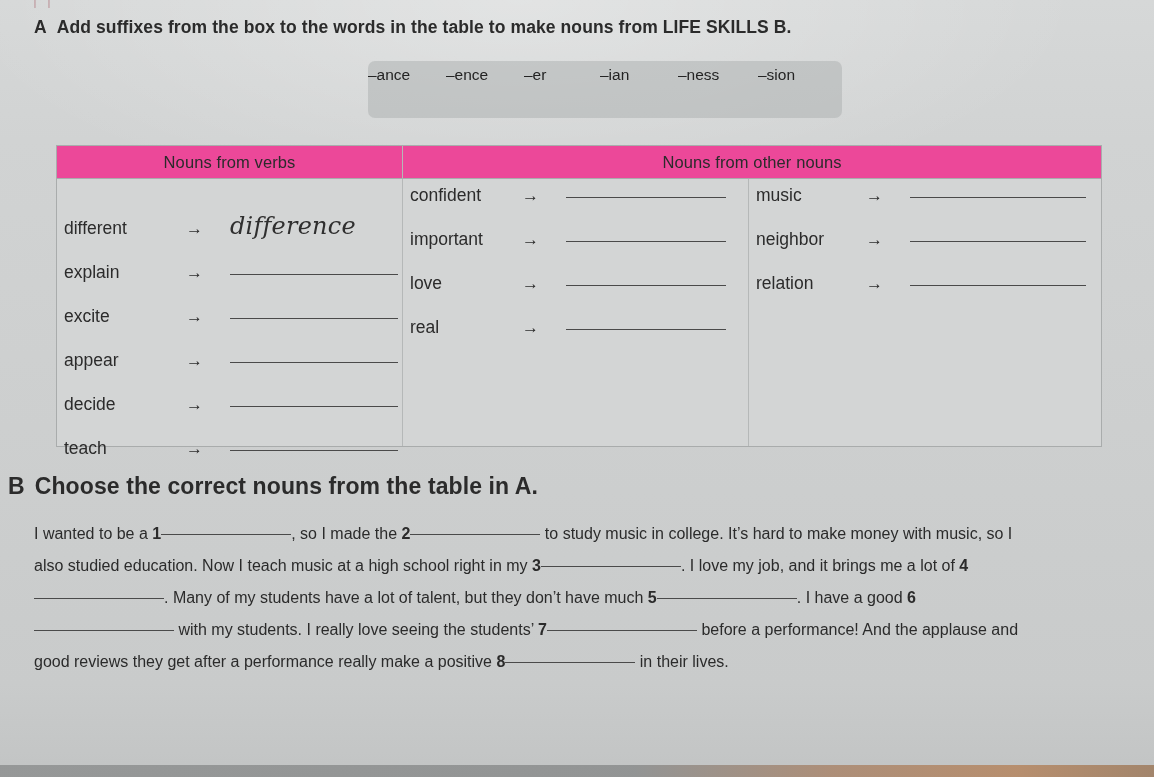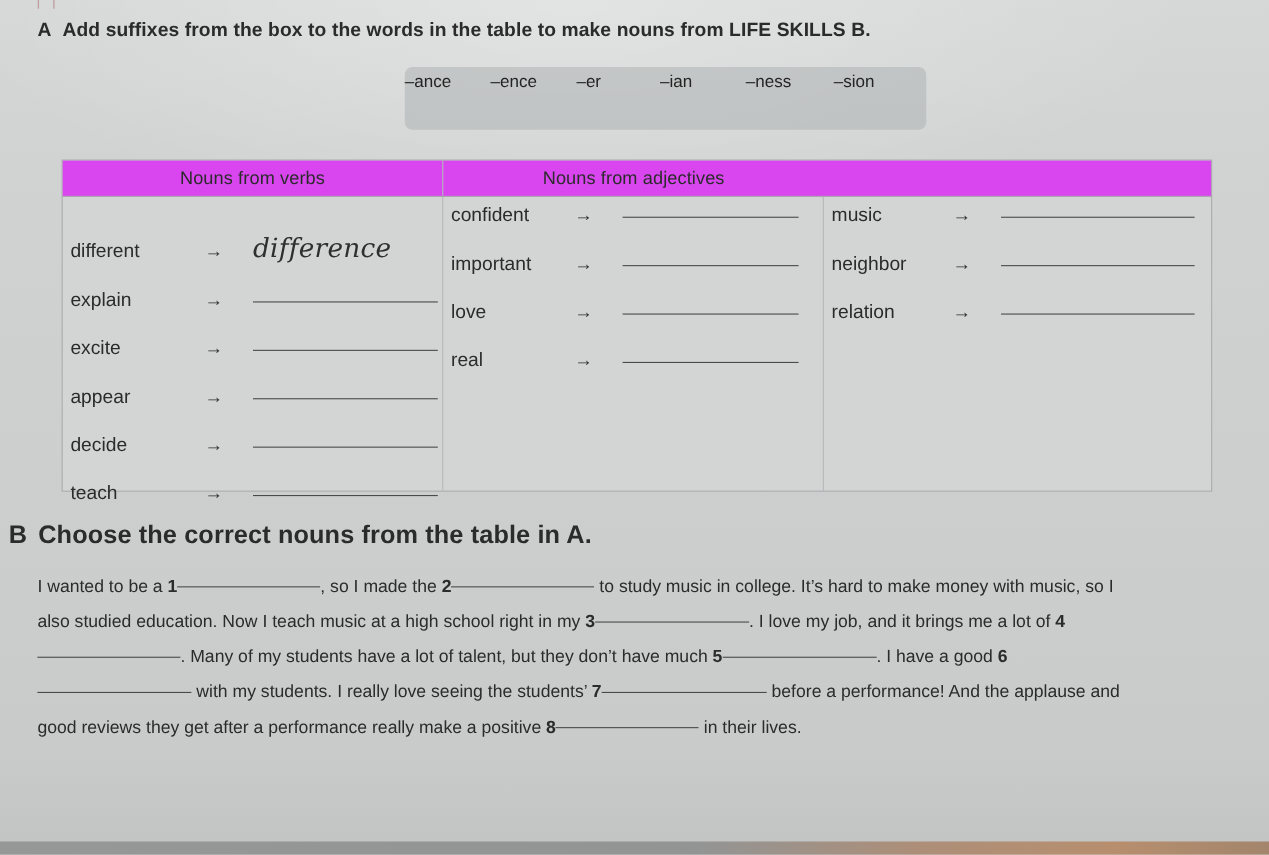--- a/index.html
+++ b/index.html
@@ -96,21 +96,21 @@
     top: 145px;
     width: 1044px;
     height: 300px;
     background: #d3d5d5;
     border: 1px solid #a9acac;
     box-shadow: 0 1px 0 rgba(255,255,255,0.25) inset;
   }
   .thead {
     display: flex;
     height: 32px;
-    background: #d946ef;
+    background: #ec4899;
     border-bottom: 1px solid #a9acac;
   }
   .th {
     font-size: 16.5px;
     display: flex;
     align-items: center;
     justify-content: center;
     color: #2b2b2b;
     letter-spacing: 0.1px;
   }
@@ -216,21 +216,21 @@
       <span class="suffix-item sfx-w3">–er</span>
       <span class="suffix-item sfx-w4">–ian</span>
       <span class="suffix-item sfx-w5">–ness</span>
       <span class="suffix-item sfx-w6">–sion</span>
     </div>
   </div>
 
   <div class="table-wrap">
     <div class="thead">
       <div class="th col1">Nouns from verbs</div>
-      <div class="th col2">Nouns from adjectives</div>
+      <div class="th col3">Nouns from other nouns</div>
     </div>
     <div class="tbody">
 
       <div class="tcol col1">
         <div class="cell c1">
           <span class="word">different</span>
           <span class="arrow">→</span>
           <span class="answer">difference</span>
         </div>
         <div class="cell c1">

